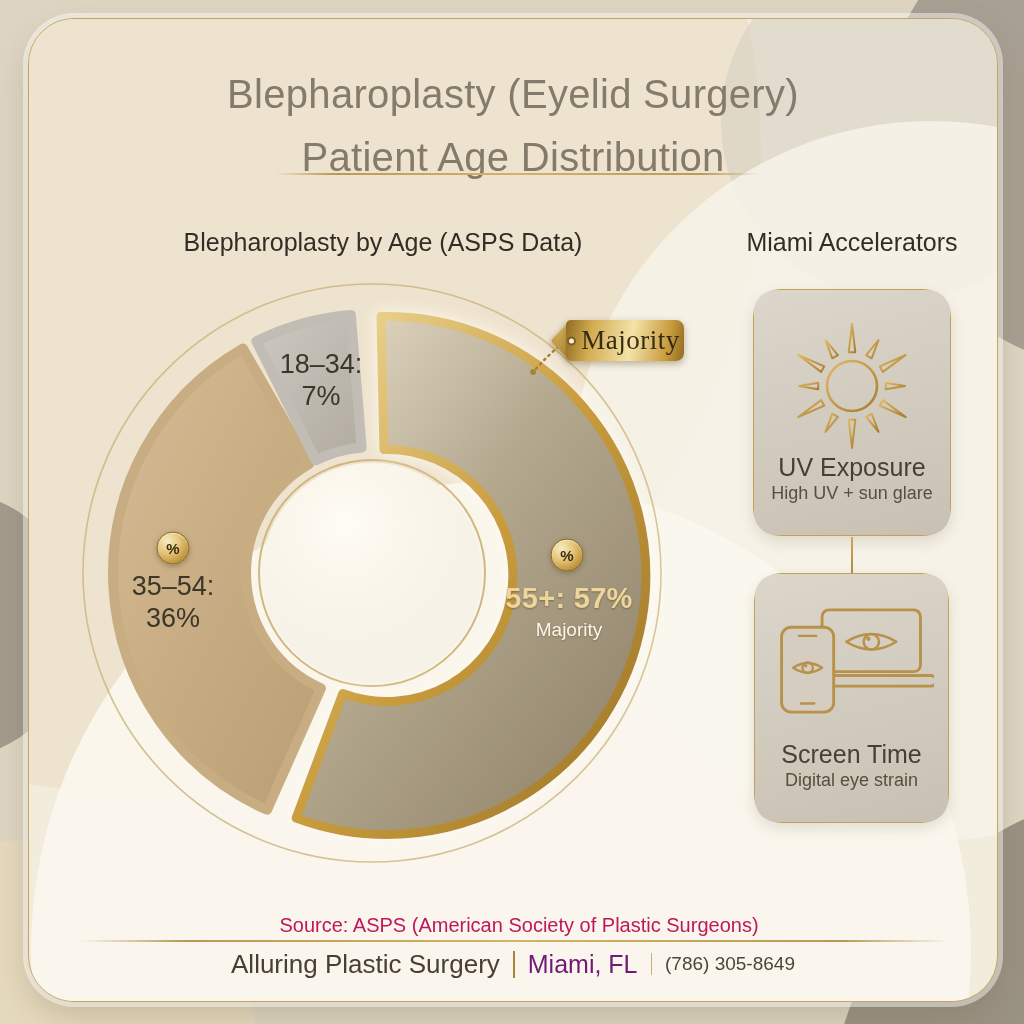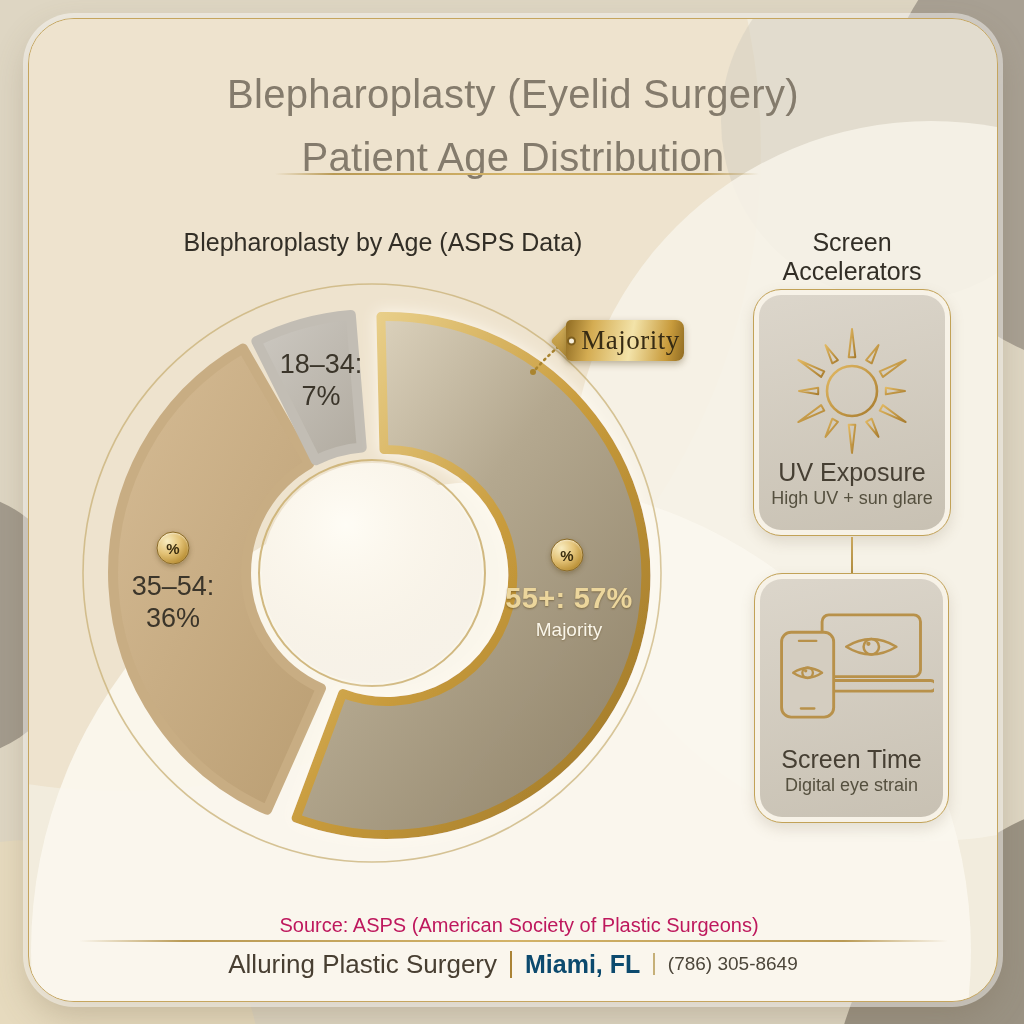--- a/index.html
+++ b/index.html
@@ -54,35 +54,35 @@
      box-shadow:0 2px 5px rgba(90,70,30,.35);}
   .tag-body{position:absolute;left:13px;top:0;right:0;bottom:0;border-radius:5px 8px 8px 5px;
      background:linear-gradient(100deg,#8f6b22,#d4ac52 22%,#f3e3a9 55%,#c89b3c 85%,#8f6b22);
      box-shadow:0 3px 7px rgba(90,70,30,.38);}
   .tag-hole{position:absolute;left:14px;top:50%;transform:translateY(-50%);width:9px;height:9px;
      border-radius:50%;background:#f6efdd;border:2px solid #7e5f1f;}
   .tag-text{position:absolute;left:26px;right:2px;top:0;bottom:0;display:flex;align-items:center;justify-content:center;
      font-family:"Liberation Serif",serif;font-size:27px;color:#362b14;letter-spacing:.5px;}
 
   .accel-card{position:absolute;border:1.5px solid #c2a257;border-radius:28px;background:#f7f2e7;
-     padding:5px;box-shadow:0 6px 14px rgba(120,103,75,.18);}
+     box-shadow:0 6px 14px rgba(120,103,75,.18);}
   .accel-card-inner{position:relative;width:100%;height:100%;border-radius:22px;
      background:linear-gradient(165deg,#dcd6cb,#c8c1b3);overflow:hidden;}
   .accel-icon{position:absolute;left:50%;transform:translateX(-50%);}
   .accel-card .t{position:absolute;left:0;width:100%;text-align:center;font-size:25px;color:#463f33;font-weight:500;}
   .accel-card .s{position:absolute;left:0;width:100%;text-align:center;font-size:18px;color:#55503f;}
   .card-connector{position:absolute;left:850px;top:536px;width:2px;height:37px;
      background:linear-gradient(180deg,#caa85e,#b08c3f);}
 
   .source-note{position:absolute;left:6px;top:913px;width:1024px;text-align:center;font-size:20px;color:#be185d;}
   .footer-div{left:78px;top:939px;width:869px;height:1.5px;}
   .brand-row{position:absolute;left:0;top:948px;width:1024px;height:30px;
      display:flex;align-items:center;justify-content:center;gap:13px;}
   .brand{font-size:26px;color:#483f32;font-weight:500;}
-  .loc{font-size:25px;color:#0c4a6e;font-weight:700;}
+  .loc{font-size:25px;color:#701a75;font-weight:400;}
   .phone{font-size:19px;color:#4c463a;}
   .vbar1{width:2px;height:27px;background:#aa8336;}
   .vbar2{width:1.5px;height:22px;background:#c6b078;}
 </style>
 </head>
 <body>
 
 <div class="stage">
   <div class="blob gray-tr"></div>
   <div class="blob gray-br"></div>
@@ -98,21 +98,21 @@
     </div>
 
     <div class="layer">
       <div class="header">
         <h1>Blepharoplasty (Eyelid Surgery)</h1>
         <h1>Patient Age Distribution</h1>
       </div>
       <div class="gold-divider hdr-div"></div>
 
       <div class="section-title chart-title">Blepharoplasty by Age (ASPS Data)</div>
-      <div class="section-title accel-title">Screen Accelerators</div>
+      <div class="section-title accel-title">Miami Accelerators</div>
 
       <svg class="donut" id="donut-svg" viewBox="0 0 1024 1024">
         <defs id="donut-defs">
           <linearGradient id="goldStroke" x1="0" y1="0" x2="1" y2="1">
             <stop offset="0" stop-color="#f2dea0"></stop>
               <stop offset=".5" stop-color="#c89b3c"></stop>
             <stop offset="1" stop-color="#9a7426"></stop>
           </linearGradient>
           <radialGradient id="holeShine" cx="0.38" cy="0.28" r="0.75">
             <stop offset="0" stop-color="#fffdf6" stop-opacity="0.95"></stop>

